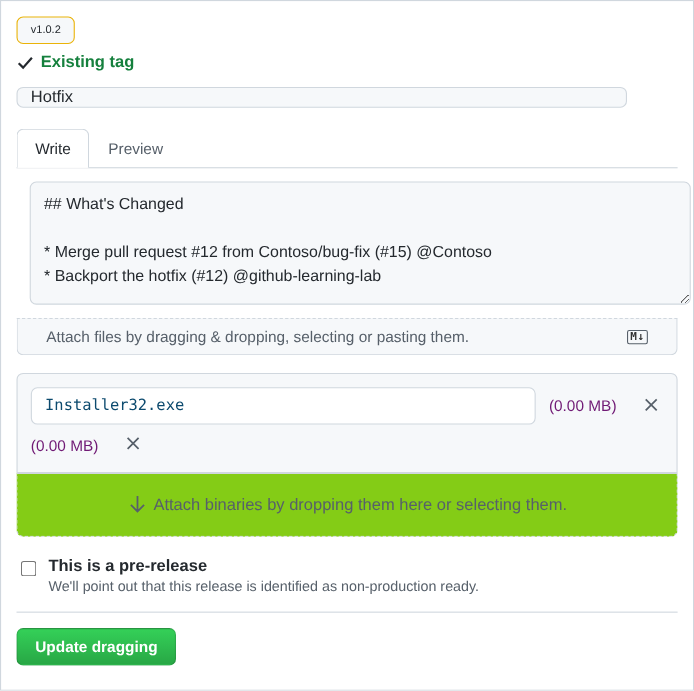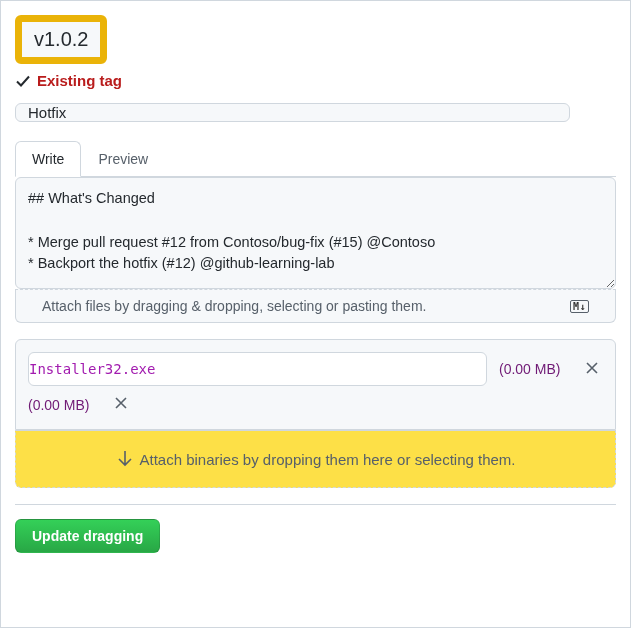--- a/index.html
+++ b/index.html
@@ -14,35 +14,35 @@
   .frame {
     width: 631px;
     height: 628px;
     border: 1px solid #d0d7de;
     padding: 14px 14px 14px 14px;
     position: relative;
   }
   .tag-select {
     display: inline-flex;
     align-items: center;
-    border: 7px solid #eab308;
+    border: 1px solid #eab308;
     border-radius: 6px;
     background: #f6f8fa;
     padding: 6px 12px;
-    font-size: 20px;
+    font-size: 10px;
     color: #24292e;
     cursor: pointer;
   }
   .existing-tag-row {
     display: flex;
     align-items: center;
     margin-top: 8px;
     font-weight: 600;
     font-size: 15px;
-    color: #b91c1c;
+    color: #15803d;
   }
   .existing-tag-row svg { margin-right: 6px; }
   .title-input {
     margin-top: 14px;
     width: 555px;
     border: 1px solid #d0d7de;
     border-radius: 6px;
     background: #f6f8fa;
     padding: 0 12px;
     font-size: 15px;
@@ -76,21 +76,21 @@
     border: 1px solid #d0d7de;
     border-radius: 6px;
     background: #f6f8fa;
     resize: vertical;
     padding: 10px 12px;
     font-family: inherit;
     font-size: 14.5px;
     line-height: 1.5;
     color: #24292e;
     min-height: 112px;
-    margin: 0;
+    margin: 12px;
     display: block;
   }
   .attach-hint {
     display: flex;
     align-items: center;
     justify-content: space-between;
     padding: 8px 26px;
     color: #57606a;
     font-size: 14px;
     border: 1px solid #d0d7de;
@@ -119,41 +119,41 @@
     display: flex;
     align-items: center;
     gap: 12px;
     margin-bottom: 10px;
   }
   .bin-name {
     flex: 1;
     border: 1px solid #d0d7de;
     border-radius: 6px;
     background: #fff;
-    padding: 8px 0;
+    padding: 8px 12px;
     font-family: ui-monospace, SFMono-Regular, Consolas, monospace;
     font-size: 14px;
-    color: #a21caf;
+    color: #0c4a6e;
   }
   .bin-size {
     color: #701a75;
     font-size: 14px;
     width: 70px;
   }
   .bin-remove {
     color: #57606a;
     cursor: pointer;
     width: 22px;
     text-align: center;
   }
   .drop-zone {
     border: 1px dashed #d0d7de;
     border-top-style: solid;
     border-radius: 0 0 6px 6px;
-    background: #fde047;
+    background: #84cc16;
     padding: 18px 12px;
     display: flex;
     align-items: center;
     justify-content: center;
     gap: 4px;
     color: #57606a;
     font-size: 15px;
   }
   .prerelease {
     margin-top: 18px;
@@ -255,18 +255,25 @@
       </span>
     </div>
   </div>
   <div class="drop-zone">
     <svg width="20" height="20" viewBox="0 0 20 20">
         <path fill="none" stroke="#57606a" stroke-width="1.6" d="M10 2 V16 M4 10 L10 16 L16 10"></path>
       </svg>
     <span>Attach binaries by dropping them here or selecting them.</span>
   </div>
 
+  <div class="prerelease">
+    <input type="checkbox" style="">
+    <div>
+      <div class="prerelease-label">This is a pre-release</div>
+      <div class="prerelease-hint">We'll point out that this release is identified as non-production ready.</div>
+    </div>
+  </div>
 
   <div class="divider"></div>
 
   <button class="update-btn">Update dragging</button>
 
 </div>
 
 </body></html>

